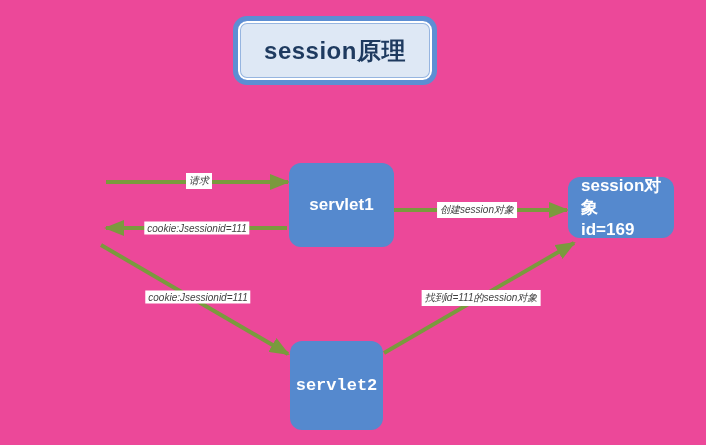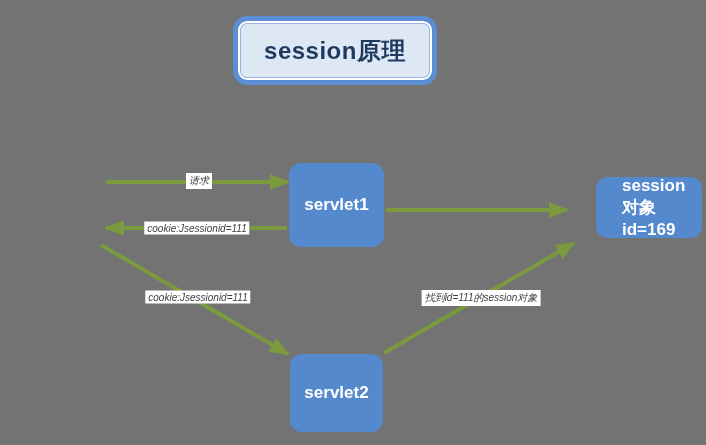--- a/index.html
+++ b/index.html
@@ -10,21 +10,21 @@
     --title-text: #1E3A5F;
     --arrow: #7A9A3D;
     --edge-label-text: #3F3F3F;
   }
   * { box-sizing: border-box; }
   html, body { margin: 0; padding: 0; background: #ffffff; }
   .canvas {
     position: relative;
     width: 706px;
     height: 445px;
-    background: #737373;
+    background: #ec4899;
     font-family: "Liberation Sans", sans-serif;
     overflow: hidden;
   }
   .edges-layer {
     position: absolute;
     left: 0; top: 0;
     width: 706px; height: 445px;
   }
   .edge-line {
     stroke: var(--arrow);
@@ -54,24 +54,24 @@
     background: var(--node-fill);
     border-radius: 12px;
     color: var(--node-text);
     font-weight: bold;
     font-size: 17px;
     display: flex;
     align-items: center;
     justify-content: center;
   }
   .node-browser-a { left: 13px;  top: 164px; width: 91px;  height: 86px; }
-  .node-servlet1  { left: 289px; top: 163px; width: 95px;  height: 84px; }
-  .node-servlet2  { left: 290px; top: 354px; width: 93px;  height: 78px; }
-  .node-session   { left: 596px; top: 177px; width: 106px; height: 61px;
-                    justify-content: flex-start; padding-left: 26px; }
+  .node-servlet1  { left: 289px; top: 163px; width: 105px;  height: 84px; }
+  .node-servlet2  { left: 290px; top: 341px; width: 93px;  height: 89px; font-family: Liberation Mono, monospace; }
+  .node-session   { left: 568px; top: 177px; width: 106px; height: 61px;
+                    justify-content: flex-start; padding-left: 13px; }
   .node-session .lines { text-align: left; line-height: 22px; }
   .edge-label {
     position: absolute;
     transform: translate(-50%, -50%);
     background: #ffffff;
     color: var(--edge-label-text);
     font-style: italic;
     font-size: 10px;
     padding: 1px 3px;
     white-space: nowrap;
@@ -110,16 +110,17 @@
       <div>id=169</div>
     </div>
   </div>
 
   <div class="node node-servlet2">
     <span>servlet2</span>
   </div>
 
   <div class="edge-label" style="left:199px; top:181px">请求</div>
   <div class="edge-label" style="left:197px; top:228px">cookie:Jsessionid=111</div>
+  <div class="edge-label" style="left:477px; top:210px">创建session对象</div>
   <div class="edge-label" style="left:198px; top:297px">cookie:Jsessionid=111</div>
   <div class="edge-label" style="left:481px; top:298px">找到id=111的session对象</div>
 
 </div>
 
 </body></html>

